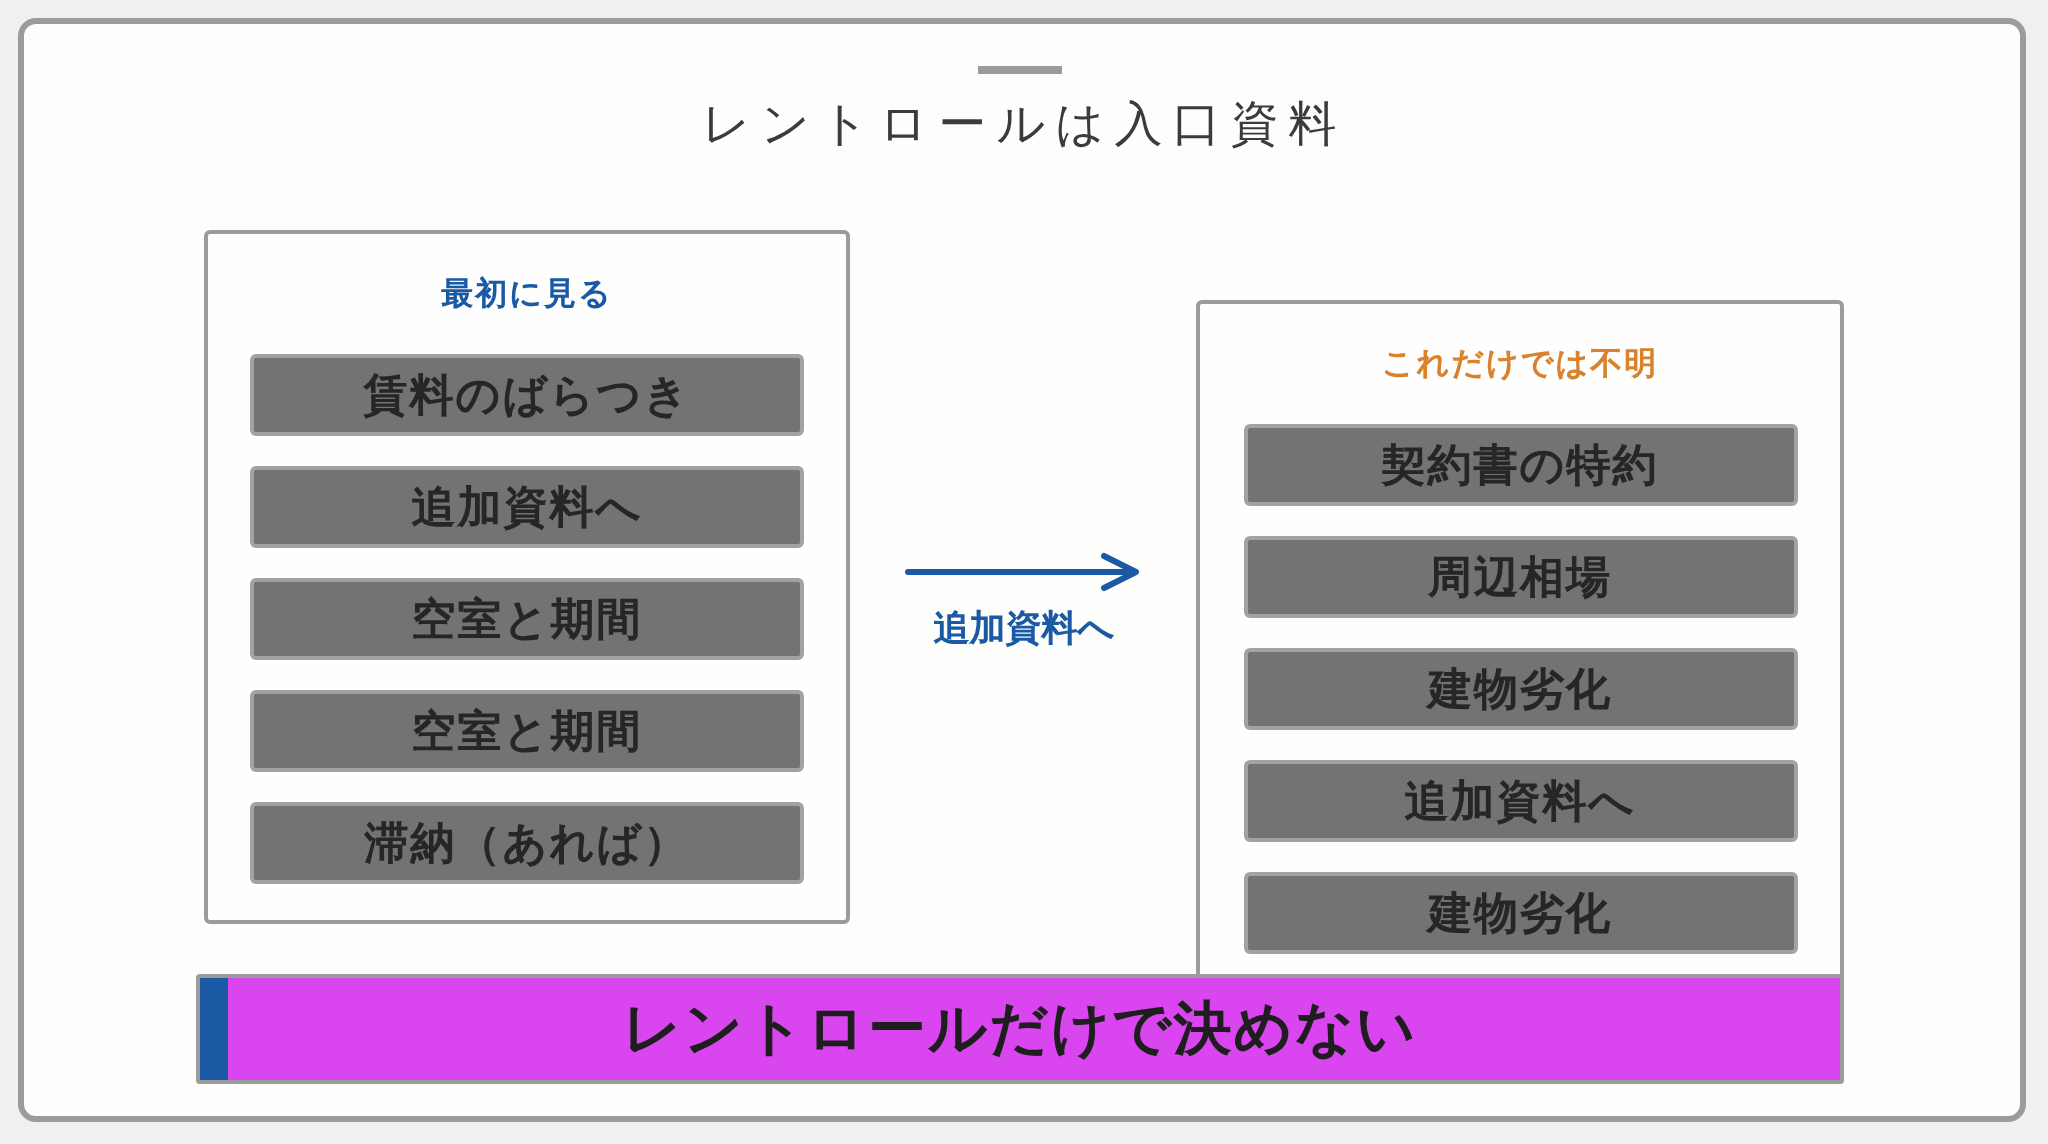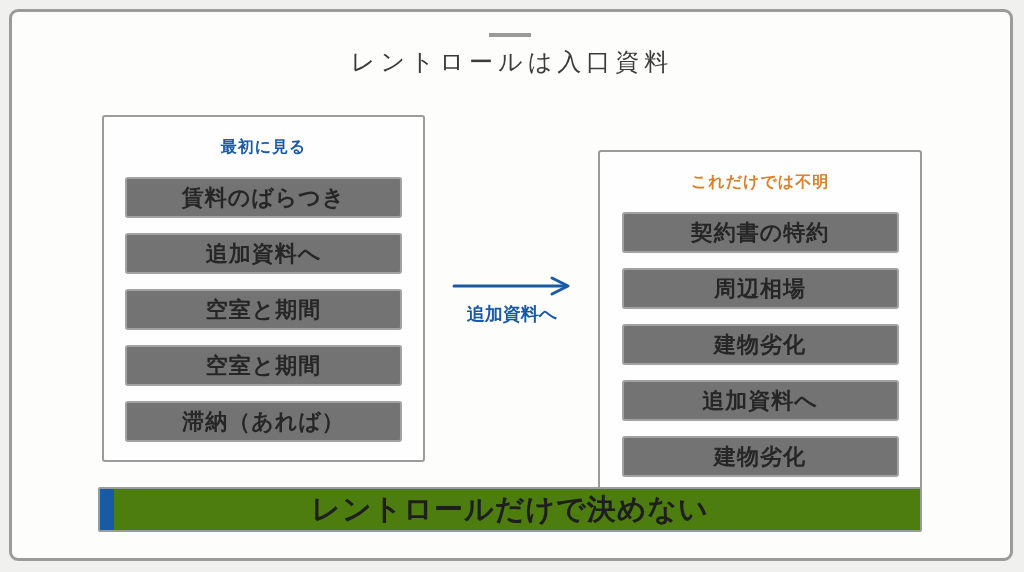--- a/index.html
+++ b/index.html
@@ -51,22 +51,22 @@
   .arrow-wrap{position:absolute;left:452px;top:271px;width:120px;height:56px;}
   .arrow-svg{display:block;}
   .arrow-svg line,.arrow-svg polyline{
     stroke:var(--accent-blue);stroke-width:3;fill:none;stroke-linecap:round;stroke-linejoin:round;
   }
   .arrow-label{
     position:absolute;left:0;top:31px;width:120px;text-align:center;
     font-size:18px;font-weight:700;color:var(--accent-blue);
   }
   .footer-banner{
-    position:absolute;left:98px;top:487px;width:824px;height:45px;
-    background:#4d7c0f;border:2px solid var(--border-gray);border-radius:2px;
+    position:absolute;left:98px;top:487px;width:824px;height:55px;
+    background:#d946ef;border:2px solid var(--border-gray);border-radius:2px;
   }
   .footer-accent{
     position:absolute;left:0;top:0;width:14px;height:100%;
     background:var(--accent-blue);
   }
   .footer-text{
     position:absolute;left:0;top:0;width:100%;height:100%;
     display:flex;align-items:center;justify-content:center;
     font-size:29px;font-weight:800;color:#1e1e1e;letter-spacing:1px;
   }

